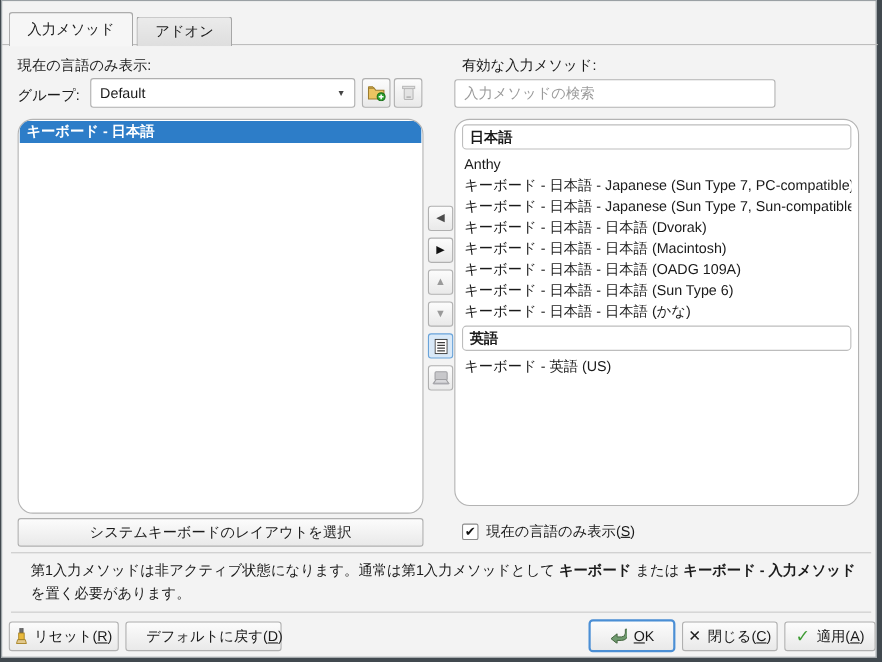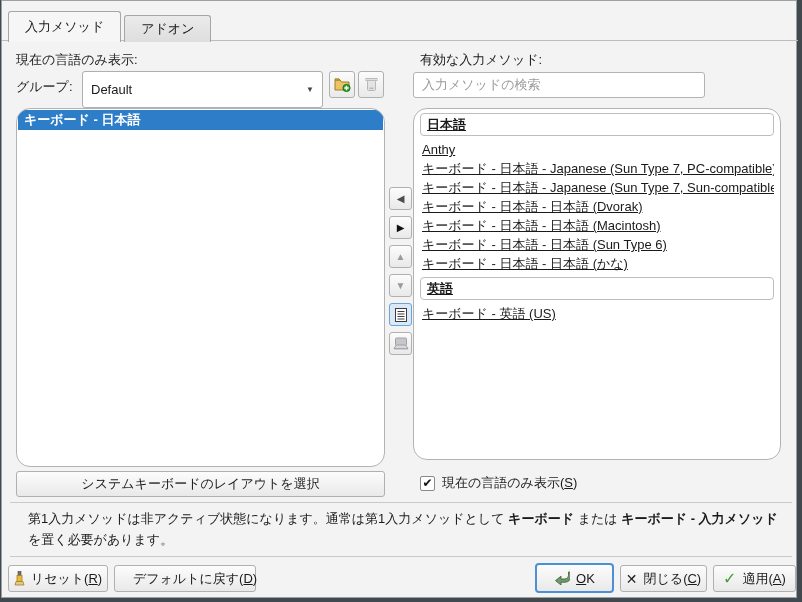--- a/index.html
+++ b/index.html
@@ -35,21 +35,21 @@
     display:flex;align-items:center;padding:0 8px;box-sizing:border-box;color:#9a9a9a;
   }
   .listbox{
     position:absolute;background:#fff;border:1px solid #b3b3b3;border-radius:14px;
     box-sizing:border-box;overflow:hidden;
   }
   .sel-row{
     height:20px;line-height:20px;margin:1px;background:#2d7dc8;color:#fff;
     font-weight:600;padding-left:6px;white-space:nowrap;
   }
-  .rlist{padding:4px 6px;text-decoration:underline;}
+  .rlist{padding:4px 6px;}
   .hframe{
     border:1px solid #bdbdbd;border-radius:4px;height:21px;line-height:21px;
     font-weight:bold;padding-left:6px;margin:0 0 4px 0;background:#fff;white-space:nowrap;
   }
   .hframe.second{margin-top:4px;}
   .irow{height:19px;line-height:19px;padding-left:2px;white-space:nowrap;overflow:hidden;}
 
   .btn{
     position:absolute;border:1px solid #b0b0b0;border-radius:3px;
     background:linear-gradient(#fcfcfc,#e9e9e9);
@@ -88,21 +88,21 @@
       <span>入力メソッド</span>
     </div>
   <div class="tab">
       <span>アドオン</span>
     </div>
 </div>
 
 <div class="fieldlabel" style="left:16px;top:51px;">現在の言語のみ表示:</div>
 
 <div class="fieldlabel" style="left:16px;top:78px;">グループ:</div>
-<div class="combo" style="left:82px;top:71px;width:241px;height:37px;">
+<div class="combo" style="left:82px;top:71px;width:241px;height:27px;">
   <span>Default</span>
   <span class="arrow">▼</span>
 </div>
 
 <div class="btn sqbtn" style="left:329px;top:71px;width:26px;height:27px;">
   <span class="iconwrap">
     <svg width="17" height="15" viewBox="0 0 17 15">
       <path d="M1 3 h5 l1.5 2 H15 v8 H1 z" fill="#ecc461" stroke="#9c7c2e" stroke-width="1"></path>
       <path d="M1 3 v-1.2 h4 l1 1.2 z" fill="#d9b44f" stroke="#9c7c2e" stroke-width="0.8"></path>
       <circle cx="12.5" cy="11" r="3.6" fill="#2fa32f" stroke="#1c711c"></circle>
@@ -165,20 +165,21 @@
 </div>
 
 <div class="listbox" style="left:413px;top:108px;width:368px;height:352px;">
   <div class="rlist">
     <div class="hframe">日本語</div>
     <div class="irow">Anthy</div>
     <div class="irow">キーボード - 日本語 - Japanese (Sun Type 7, PC-compatible)</div>
     <div class="irow">キーボード - 日本語 - Japanese (Sun Type 7, Sun-compatible)</div>
     <div class="irow">キーボード - 日本語 - 日本語 (Dvorak)</div>
     <div class="irow">キーボード - 日本語 - 日本語 (Macintosh)</div>
+    <div class="irow">キーボード - 日本語 - 日本語 (OADG 109A)</div>
     <div class="irow">キーボード - 日本語 - 日本語 (Sun Type 6)</div>
     <div class="irow">キーボード - 日本語 - 日本語 (かな)</div>
     <div class="hframe second">英語</div>
     <div class="irow">キーボード - 英語 (US)</div>
   </div>
 </div>
 
 <div class="checkbox" style="left:420px;top:474px;">
   <span class="box">✔</span>
   <span><span>現在の言語のみ表示(</span><u>S</u><span>)</span></span>

